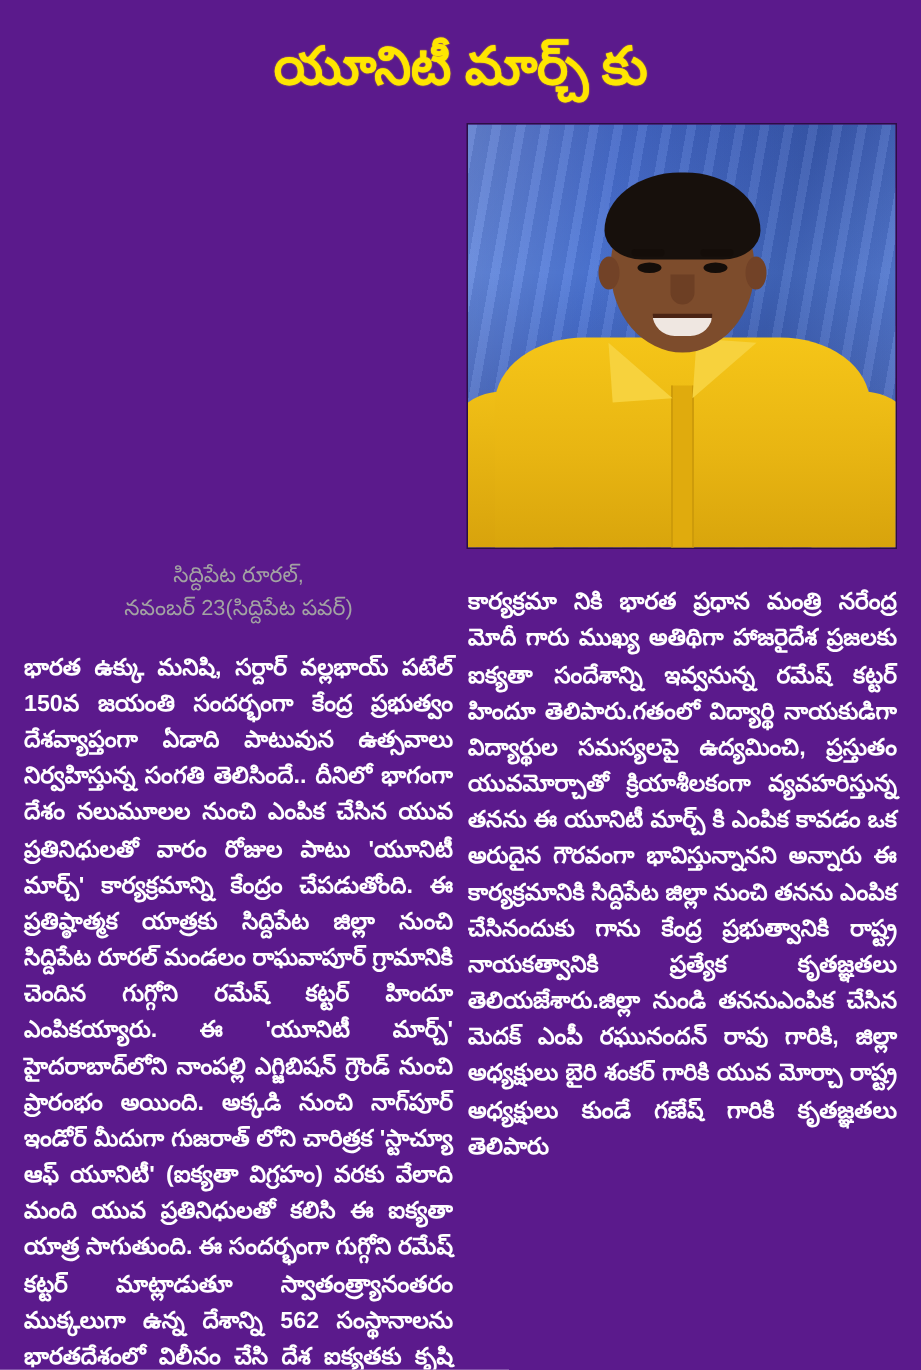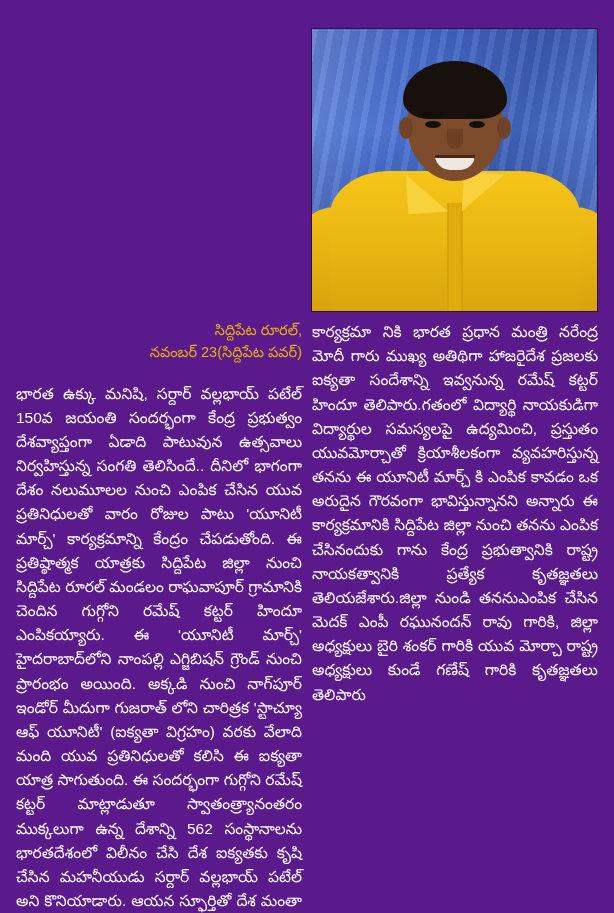--- a/index.html
+++ b/index.html
@@ -39,25 +39,25 @@
   }
   .body-area {
     position: relative;
     color: #ffffff;
     font-size: 15.5px;
     line-height: 1.56;
     text-align: justify;
     font-family: "Liberation Sans", sans-serif;
   }
   .dateline {
-    text-align: right;
+    text-align: center;
     font-size: 14.5px;
     line-height: 1.5;
-    margin: 0 0 18px 0;
-    color: #eab308;
+    margin: 0 0 6px 0;
+    color: #a3a3a3;
     width: 286px;
   }
   .photo-wrap {
     float: right;
     width: 285px;
     height: 282px;
     margin: 0 0 8px 12px;
     position: relative;
     overflow: hidden;
     border: 1px solid #2b0f45;
@@ -231,29 +231,31 @@
     width: 286px;
     float: left;
   }
   .col-right {
     width: 286px;
     float: right;
     margin-top: 0;
   }
   .clear { clear: both; }
   .para {
-    margin: 0 0 0 0;
+    margin: 16px 0 0 0;
+    font-weight: bold;
   }
 </style>
 </head>
 <body>
 
 <div class="page">
 
   <div class="headline">
+    <span class="headline-line">యూనిటీ మార్చ్ కు</span>
   </div>
 
   <div class="body-area">
 
     <div class="photo-wrap">
       <div class="photo-bg"></div>
       <div class="person">
         <div class="shoulder-l"></div>
         <div class="shoulder-r"></div>
         <div class="neck"></div>

